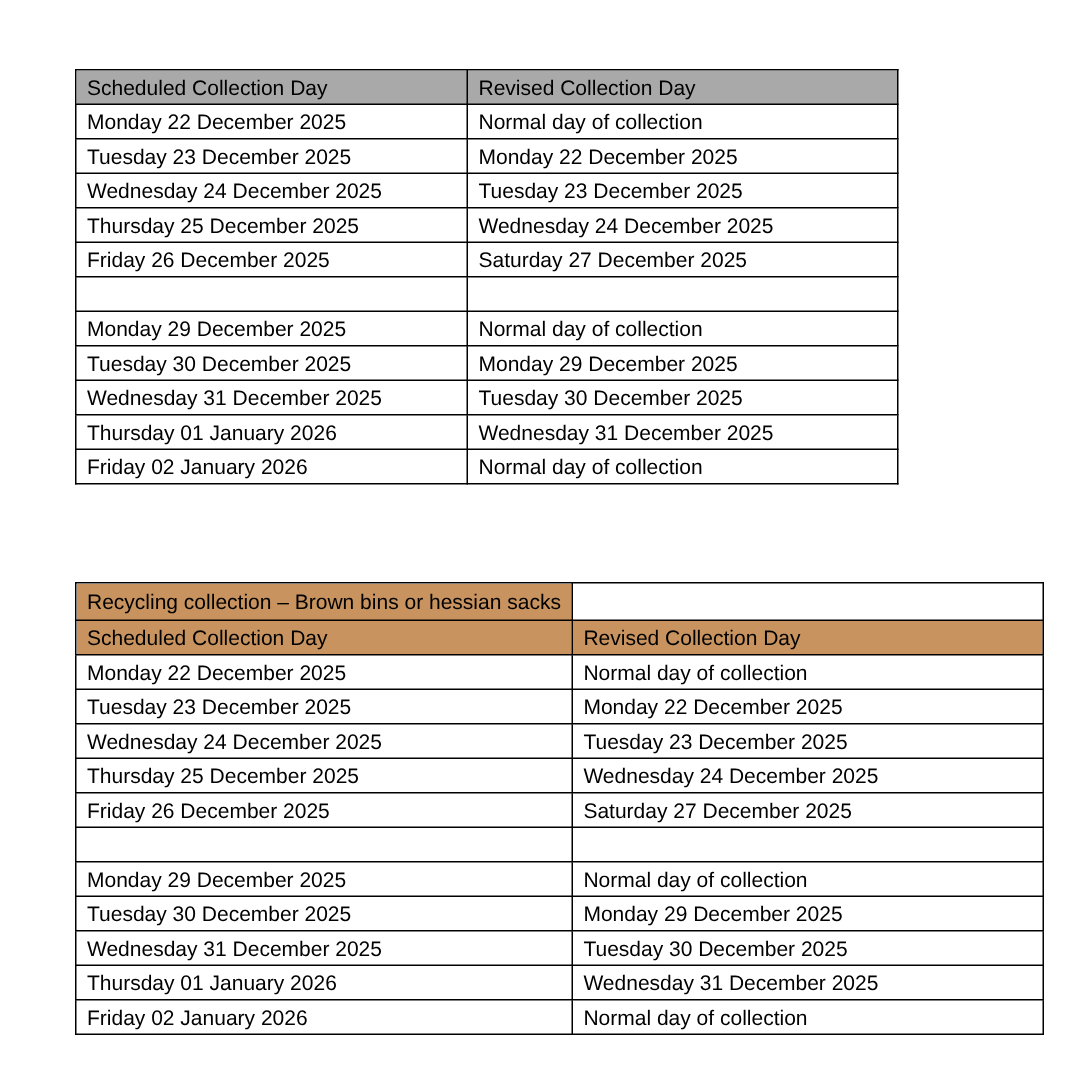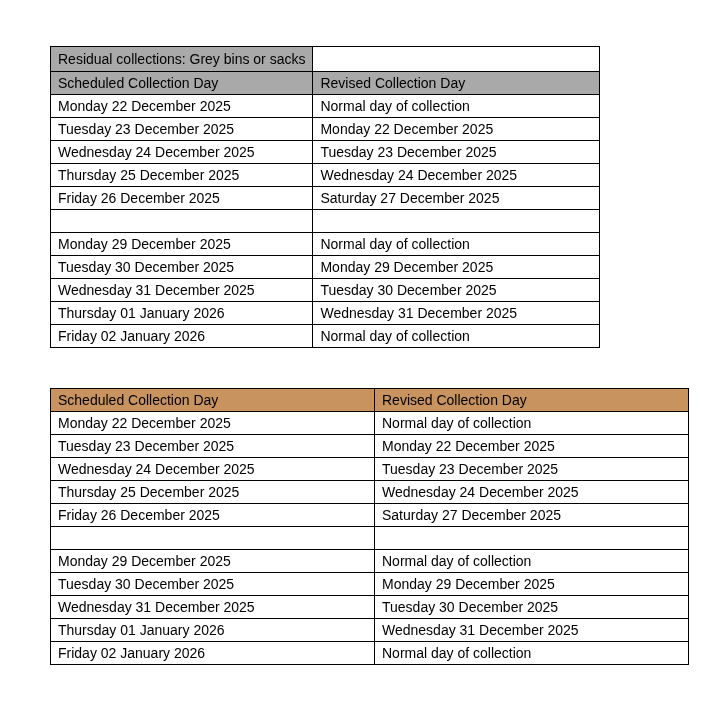--- a/index.html
+++ b/index.html
@@ -59,24 +59,20 @@
 <div class="page">
 
   <div class="table-wrap t1">
     <table class="schedule-table">
       <colgroup>
         <col style="width:261px">
         <col style="width:287px">
       </colgroup>
       <thead>
         <tr>
-          <td class="title-cell" style="background-color: rgb(169, 169, 169);">Residual collections: Grey bins or sacks</td>
-          <td class="ghost-cell"></td>
-        </tr>
-        <tr>
           <td class="header-cell" style="background-color: rgb(169, 169, 169);">Scheduled Collection Day</td>
           <td class="header-cell" style="background-color: rgb(169, 169, 169);">Revised Collection Day</td>
         </tr>
       </thead>
       <tbody>
           <tr>
             <td>Monday 22 December 2025</td>
             <td>Normal day of collection</td>
           </tr>
           <tr>
@@ -124,20 +120,24 @@
   </div>
 
   <div class="table-wrap t2">
     <table class="schedule-table">
       <colgroup>
         <col style="width:324px">
         <col style="width:314px">
       </colgroup>
       <thead>
         <tr>
+          <td class="title-cell" style="background-color: rgb(200, 147, 94);">Recycling collection – Brown bins or hessian sacks</td>
+          <td class="ghost-cell"></td>
+        </tr>
+        <tr>
           <td class="header-cell" style="background-color: rgb(200, 147, 94);">Scheduled Collection Day</td>
           <td class="header-cell" style="background-color: rgb(200, 147, 94);">Revised Collection Day</td>
         </tr>
       </thead>
       <tbody>
           <tr>
             <td>Monday 22 December 2025</td>
             <td>Normal day of collection</td>
           </tr>
           <tr>

